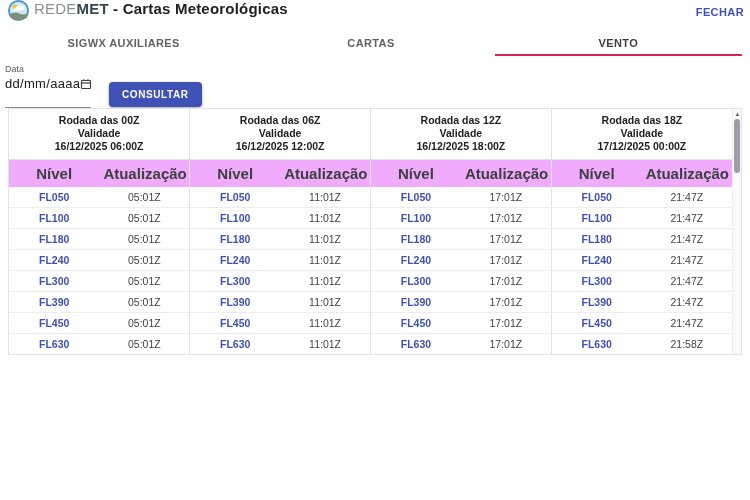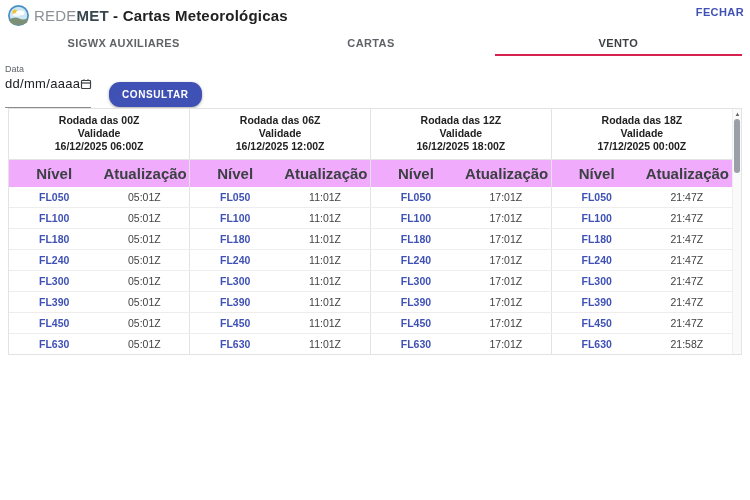--- a/index.html
+++ b/index.html
@@ -1,20 +1,20 @@
 <!DOCTYPE html>
 <html><head>
 <meta charset="utf-8">
 <style>
   * { box-sizing: border-box; margin: 0; padding: 0; }
   html,body { width:750px; height:500px; background:#fff; overflow:hidden;
     font-family:"Liberation Sans", sans-serif; }
 
   
-  .header { display:flex; align-items:center; height:30px; padding:0 8px; position:relative; background:#fff; }
+  .header { display:flex; align-items:flex-start; height:30px; padding:0 8px; position:relative; background:#fff; }
   .logo { width:21px; height:21px; margin-right:5px; flex:0 0 auto; }
   .brand { font-size:15px; letter-spacing:.2px; white-space:nowrap; }
   .brand-rede { color:#8b9196; font-weight:400; }
   .brand-met { color:#37474f; font-weight:700; }
   .brand-rest { color:#212121; font-weight:700; }
   .close-btn { position:absolute; right:6px; top:6px; font-size:11px; font-weight:700;
     color:#3f51b5; letter-spacing:.4px; cursor:pointer;padding-left:12px; }
 
   
   .tabs { display:flex; height:26px; margin-right:8px; }
@@ -26,21 +26,21 @@
   
   .controls { display:flex; align-items:flex-end; margin:8px 0 0 5px; }
   .date-field { width:86px; }
   .field-label { font-size:9px; color:#5f6368; margin-bottom:2px; }
   .field-row { display:flex; align-items:center; justify-content:space-between;
     border-bottom:1px solid #8a8a8a; padding-bottom:16px; }
   .date-value { font-size:13px; color:#202124; letter-spacing:.3px; }
   .cal-icon svg { display:block; }
   .consultar { margin-left:18px; margin-bottom:1px; border:none; background:#3f51b5; color:#fff;
     font-family:inherit; font-size:10px; font-weight:700; letter-spacing:.6px;
-    padding:7px 13px; border-radius:11px; box-shadow:0 1px 3px rgba(0,0,0,.35); cursor:pointer; }
+    padding:7px 13px; border-radius:4px; box-shadow:0 1px 3px rgba(0,0,0,.35); cursor:pointer; }
 
   .status { margin:13px 8px 7px; font-size:11px; color:#3c4043; }
 
   
   .table-wrap { position:relative; margin:0 8px; border:1px solid #e3e3e3; padding-right:9px; background:#fff; }
   table { width:100%; border-collapse:collapse; table-layout:fixed; }
   th.group { padding:5px 4px 6px; font-size:10.5px; color:#212121; line-height:13px;
     border-bottom:1px solid #e3e3e3; font-weight:700; }
   th.sub { background:#f0abfc; font-size:15px; font-weight:700; color:#3c4043;
     padding:5px 4px; }

